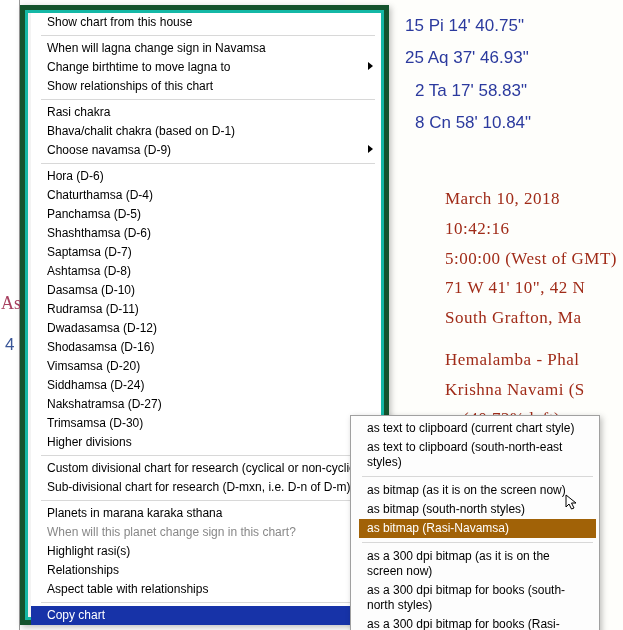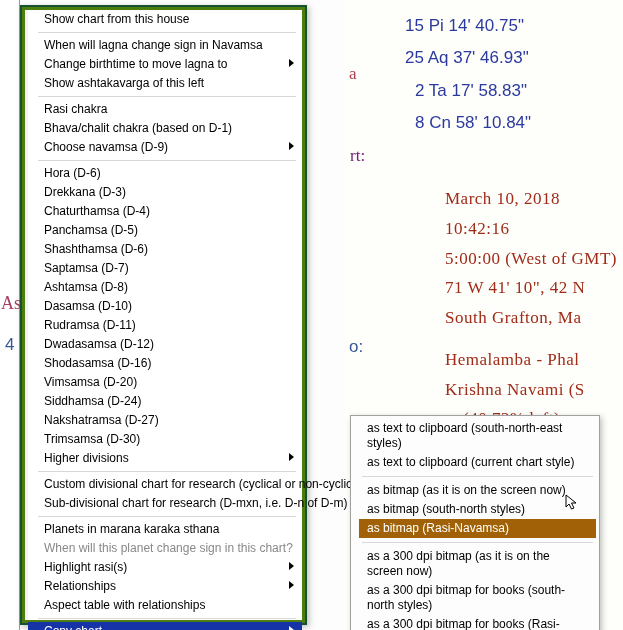--- a/index.html
+++ b/index.html
@@ -28,23 +28,23 @@
     position: absolute; left: 445px; top: 184px;
     color: #a02b18; font-family: Georgia, serif; font-size: 17px;
     line-height: 1.75; letter-spacing: 0.5px;
   }
   .partial-label { color:#2f4680; font-family: Arial; font-size:17px; position:absolute; }
 
   .bg-partial { position:absolute; }
 
   .menu {
     position: absolute; left: 20px; top: 5px;
-    width: 287px; height: 620px;
-    background: #4d7c0f;
-    border: 2px solid #14532d;
+    width: 369px; height: 620px;
+    background: #14b8a6;
+    border: 5px solid #14532d;
     box-shadow: 2px 2px 6px rgba(0,0,0,0.25);
     padding: 3px;
   }
   .menu-inner {
     background: #fff;
     border-left: 3px solid #f3f3f3;
     height: 100%;
   }
   .menu-item {
     padding: 2px 10px 2px 16px;
@@ -137,28 +137,27 @@
   <button>Amsa rulers</button>
   <button>KP</button>
 </div>
 
 <div class="menu">
   <div class="menu-inner">
     <div class="menu-item">Show chart from this house</div>
     <div class="menu-sep"></div>
     <div class="menu-item">When will lagna change sign in Navamsa</div>
     <div class="menu-item"><span>Change birthtime to move lagna to</span><span class="submenu-arrow"></span></div>
-    <div class="menu-item">Show ashtakavarga of this left</div>
+    <div class="menu-item">Show relationships of this chart</div>
     <div class="menu-sep"></div>
     <div class="menu-item">Rasi chakra</div>
     <div class="menu-item">Bhava/chalit chakra (based on D-1)</div>
     <div class="menu-item"><span>Choose navamsa (D-9)</span><span class="submenu-arrow"></span></div>
     <div class="menu-sep"></div>
     <div class="menu-item">Hora (D-6)</div>
-    <div class="menu-item">Drekkana (D-3)</div>
     <div class="menu-item">Chaturthamsa (D-4)</div>
     <div class="menu-item">Panchamsa (D-5)</div>
     <div class="menu-item">Shashthamsa (D-6)</div>
     <div class="menu-item">Saptamsa (D-7)</div>
     <div class="menu-item">Ashtamsa (D-8)</div>
     <div class="menu-item">Dasamsa (D-10)</div>
     <div class="menu-item">Rudramsa (D-11)</div>
     <div class="menu-item">Dwadasamsa (D-12)</div>
     <div class="menu-item">Shodasamsa (D-16)</div>
     <div class="menu-item">Vimsamsa (D-20)</div>
@@ -175,22 +174,22 @@
     <div class="menu-item"><span>Highlight rasi(s)</span><span class="submenu-arrow"></span></div>
     <div class="menu-item"><span>Relationships</span><span class="submenu-arrow"></span></div>
     <div class="menu-item">Aspect table with relationships</div>
     <div class="menu-sep"></div>
     <div class="menu-item highlight"><span>Copy chart</span><span class="submenu-arrow"></span></div>
 
   </div>
 </div>
 
 <div class="submenu">
+  <div class="sub-item">as text to clipboard (current chart style)</div>
   <div class="sub-item">as text to clipboard (south-north-east styles)</div>
-  <div class="sub-item">as text to clipboard (current chart style)</div>
   <div class="sub-sep"></div>
   <div class="sub-item">as bitmap (as it is on the screen now)</div>
   <div class="sub-item">as bitmap (south-north styles)</div>
   <div class="sub-item highlight">as bitmap (Rasi-Navamsa)</div>
   <div class="sub-sep"></div>
   <div class="sub-item">as a 300 dpi bitmap (as it is on the screen now)</div>
   <div class="sub-item">as a 300 dpi bitmap for books (south-north styles)</div>
   <div class="sub-item">as a 300 dpi bitmap for books (Rasi-Navamsa)</div>
 </div>
 

